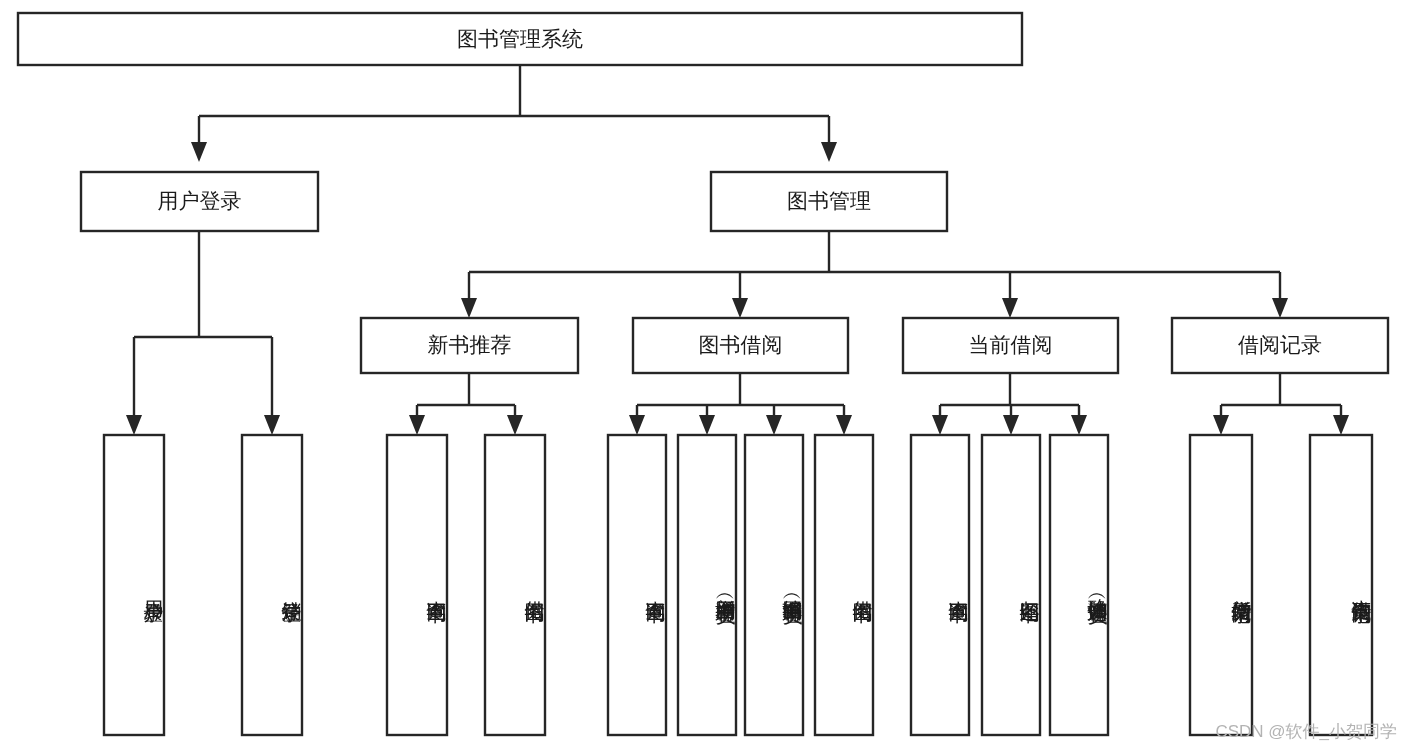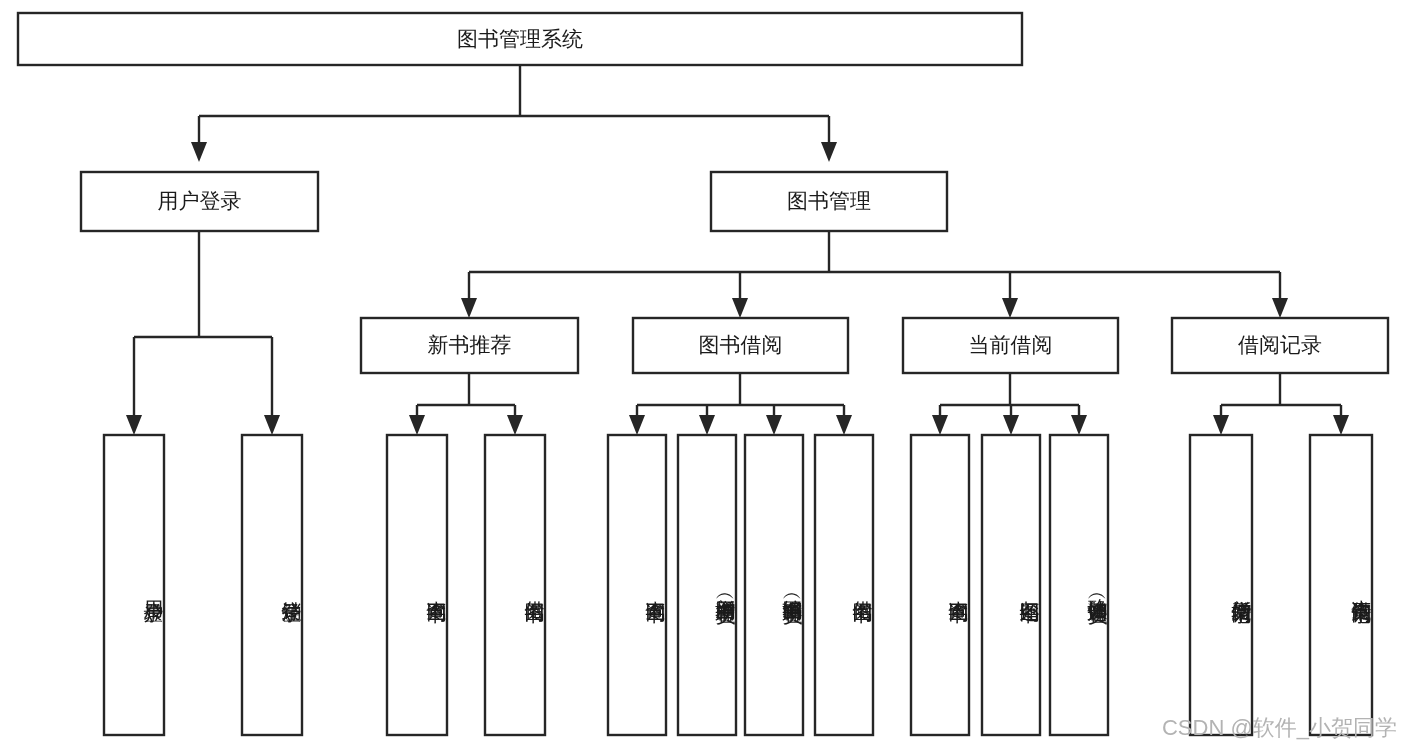--- a/index.html
+++ b/index.html
@@ -61,21 +61,21 @@
     display: flex;
     align-items: flex-start;
     justify-content: center;
     pointer-events: none;
   }
   .watermark {
     position: absolute;
     right: 8px;
     bottom: 4px;
     font-family: "Liberation Sans", "DejaVu Sans", sans-serif;
-    font-size: 22px;
+    font-size: 17px;
     color: #b3b3b3;
     white-space: nowrap;
     user-select: none;
   }
 </style>
 </head>
 <body>
 
 <div id="diagram-root">
 

